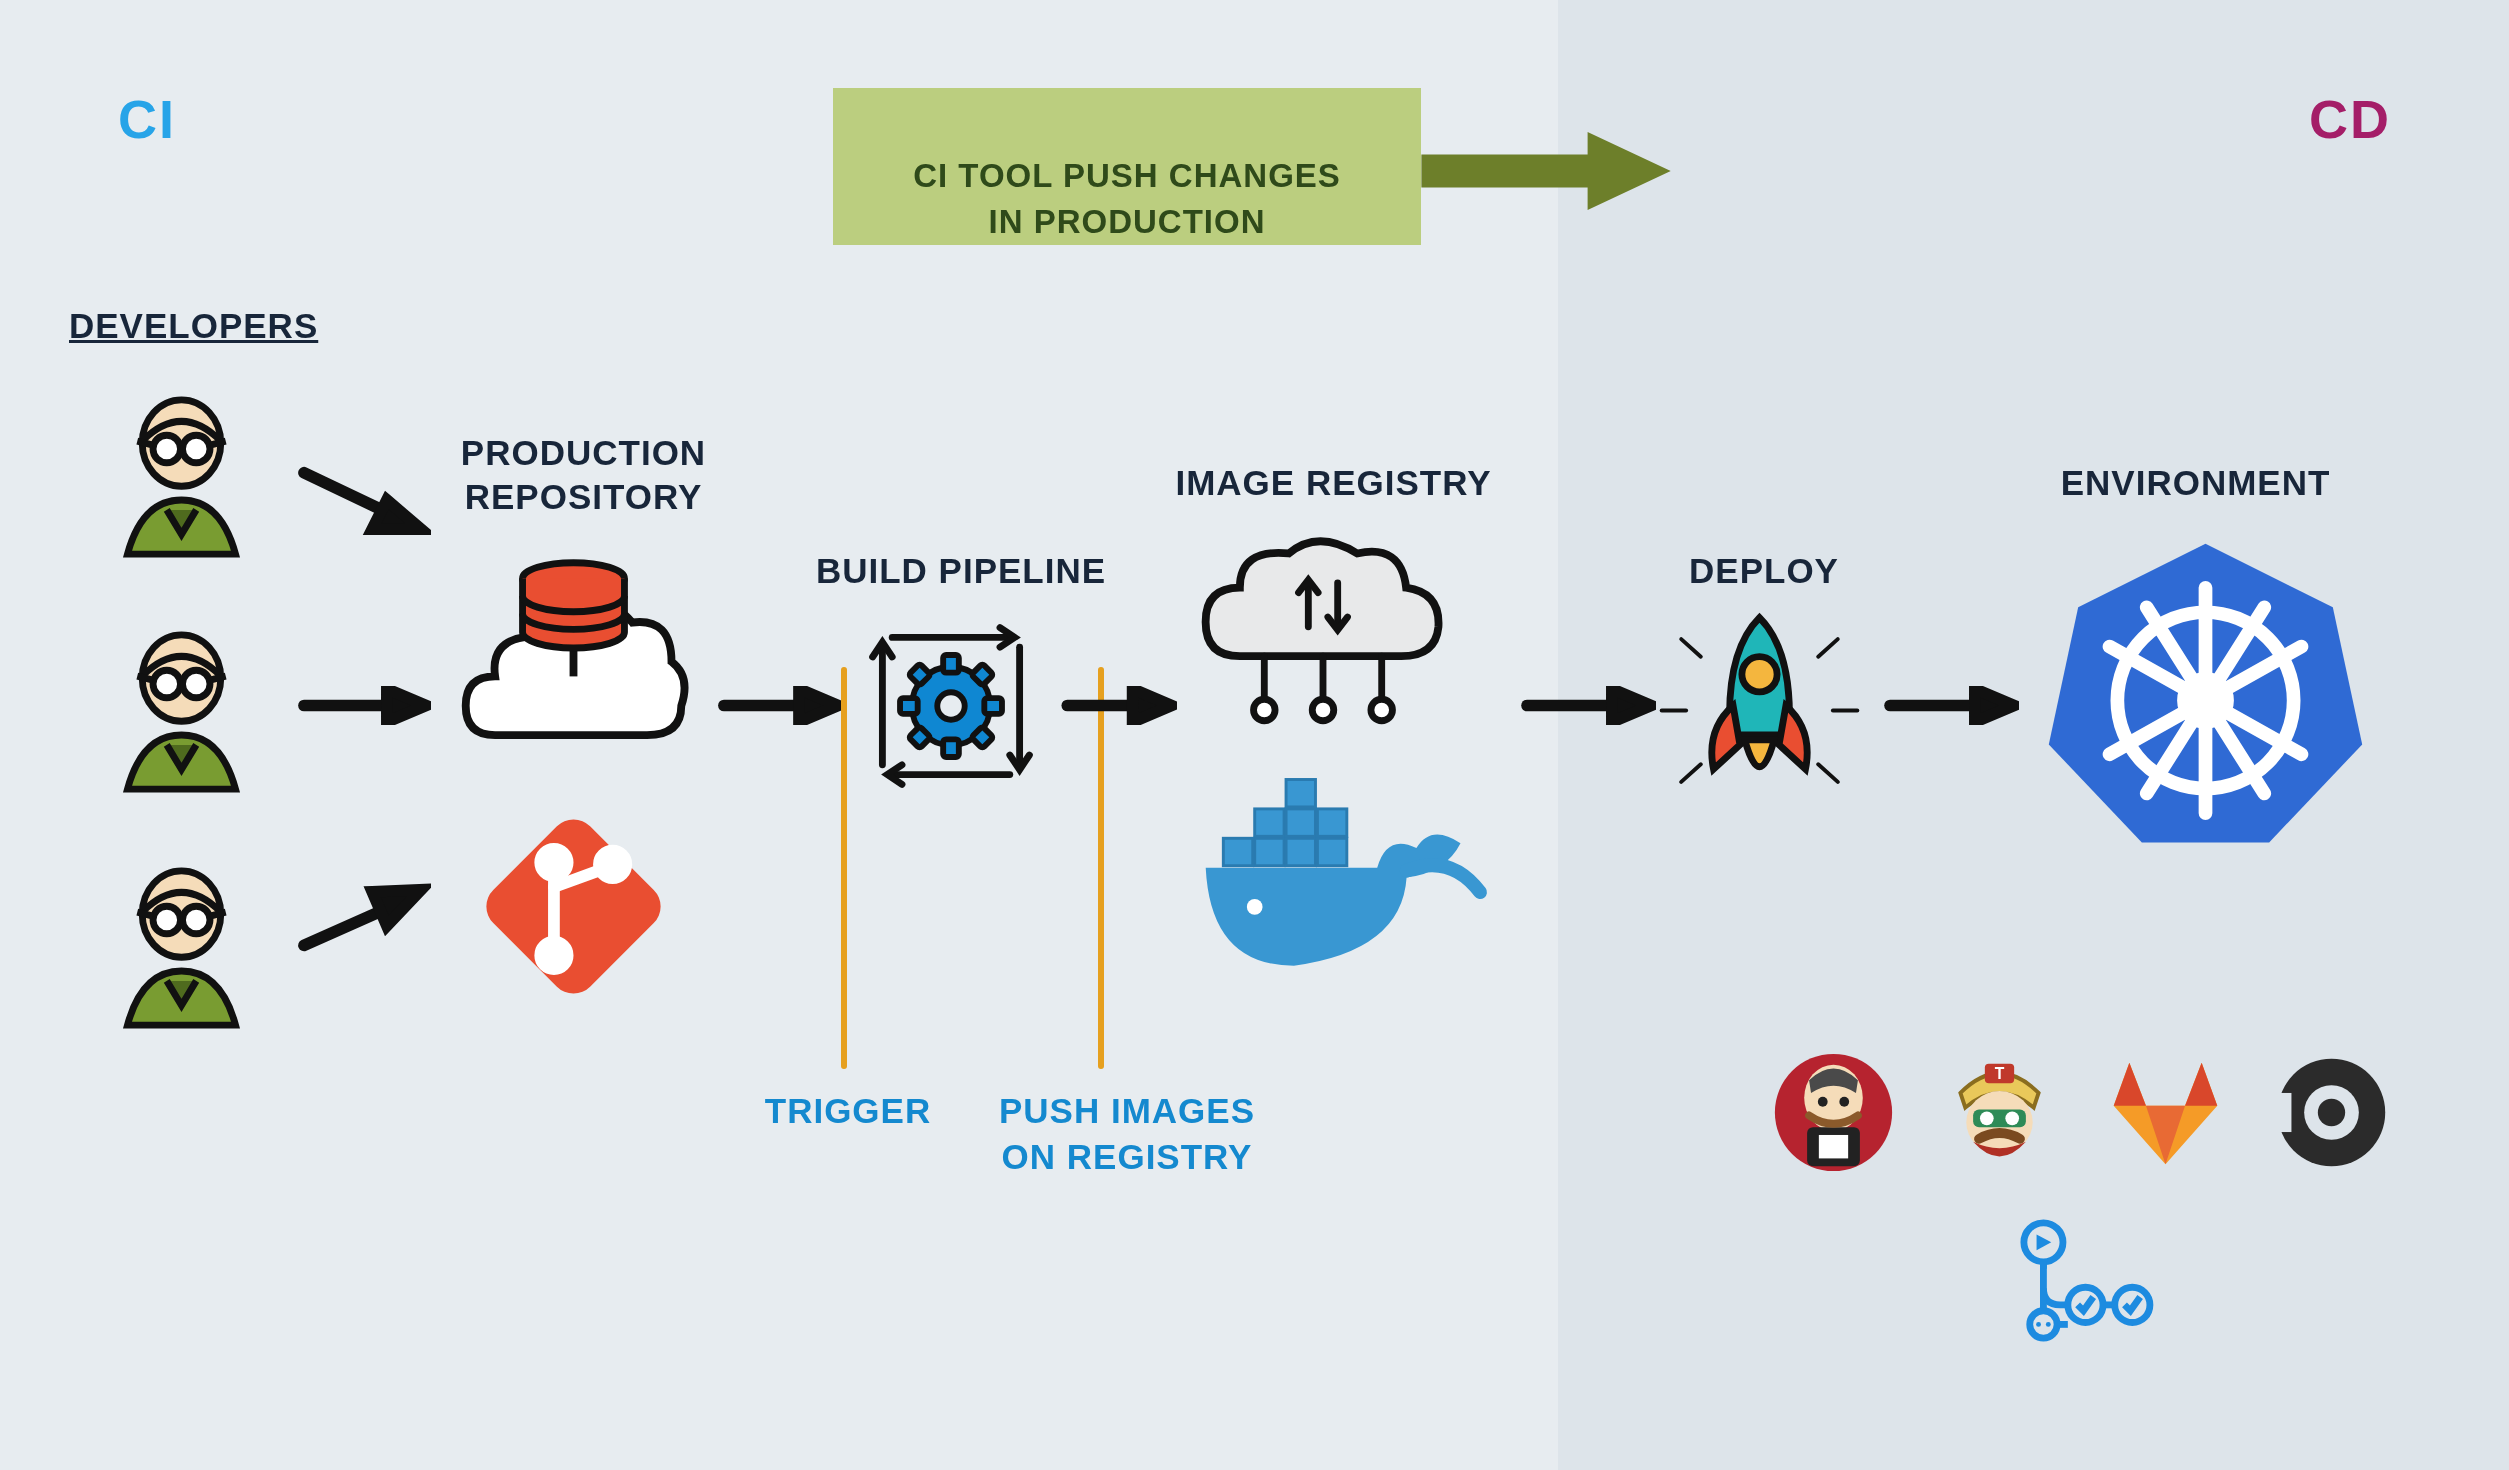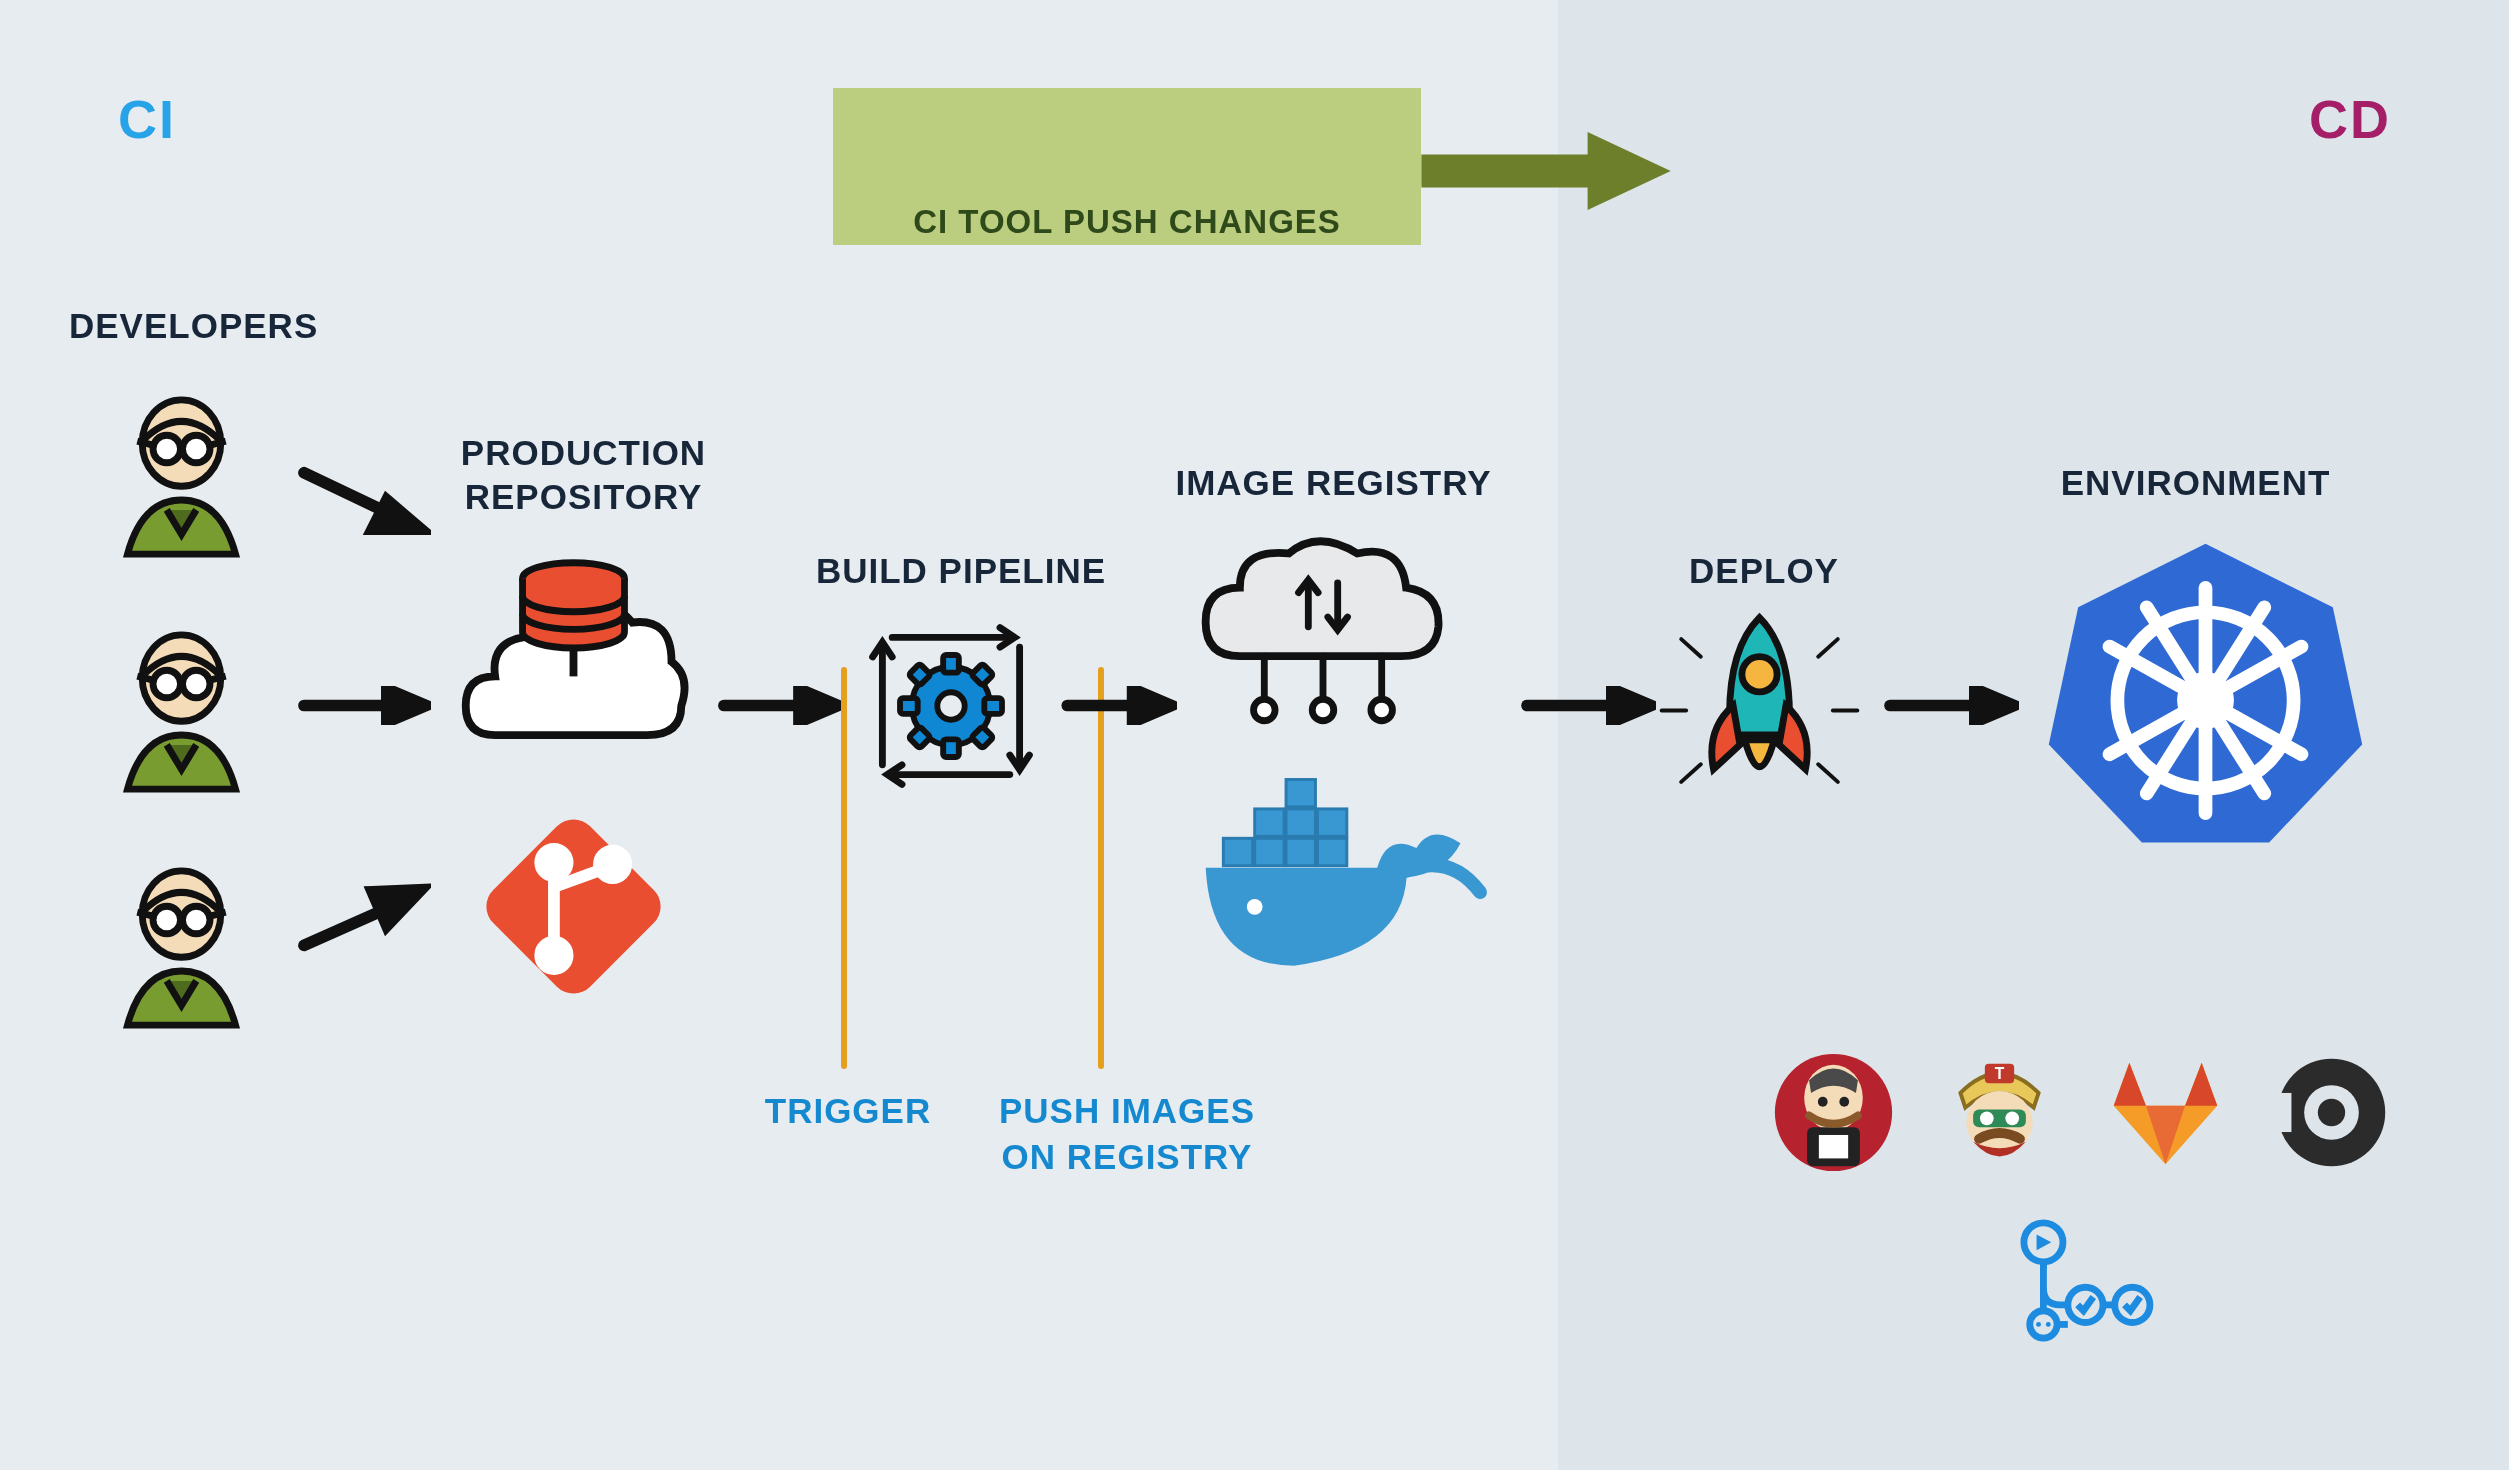--- a/index.html
+++ b/index.html
@@ -91,28 +91,29 @@
 
 <div class="ci-region"></div>
 <div class="cd-region"></div>
 
 <div class="big-label ci-label">CI</div>
 <div class="big-label cd-label">CD</div>
 
 <div class="push-box">
   <div>
     <div>CI TOOL PUSH CHANGES</div>
+    <div>IN PRODUCTION</div>
   </div>
 </div>
 
 <svg class="push-arrow" width="255" height="88" viewBox="0 0 260 90">
   <polygon points="0,28 170,28 170,5 255,45 170,85 170,62 0,62" fill="#6d7f2a"></polygon>
 </svg>
 
-<div class="section-label" style="left:69px; top:304px;">DEVELOPERS</div>
+<div class="section-label" style="left:69px; top:304px;text-decoration:underline;">DEVELOPERS</div>
 
 <svg class="dev-svg" style="left:98px; top:392px;" width="167" height="167" viewBox="0 0 170 170">
   <g stroke="#111" stroke-width="7" fill="none">
     <ellipse cx="85" cy="52" rx="40" ry="44" fill="#f5dcb9"></ellipse>
     <path d="M45 50 Q85 10 125 50" fill="#f5dcb9"></path>
     <path d="M30 165 Q45 110 85 110 Q125 110 140 165 Z" fill="#799c31"></path>
     <path d="M70 120 L85 145 L100 120" fill="#4f6b1e"></path>
     <circle cx="70" cy="58" r="14" fill="#fff"></circle>
     <circle cx="100" cy="58" r="14" fill="#fff"></circle>
     <line x1="84" y1="58" x2="86" y2="58"></line>

